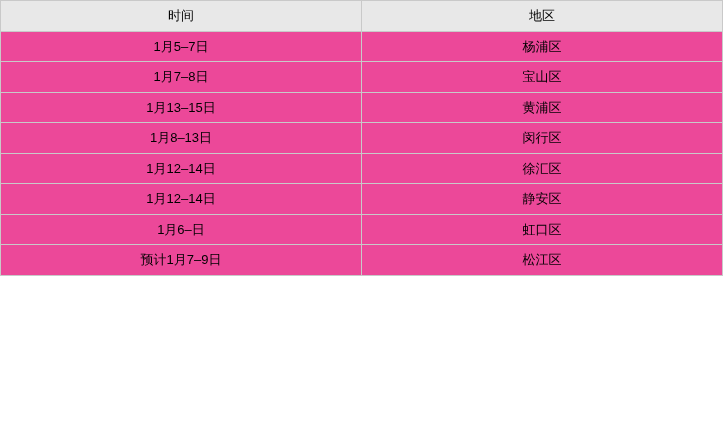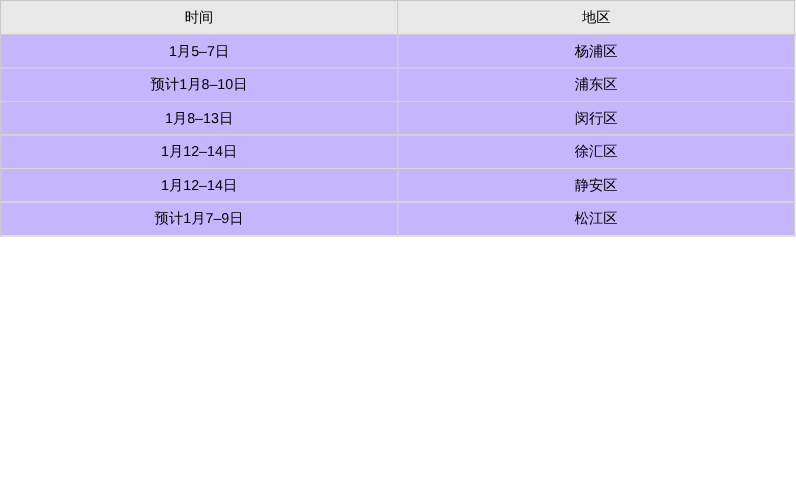--- a/index.html
+++ b/index.html
@@ -38,21 +38,21 @@
     font-weight: normal;
     color: #000000;
     overflow: hidden;
     white-space: nowrap;
   }
   table.data-table thead th {
     background: #e8e8e8;
     font-weight: normal;
   }
   table.data-table tbody td {
-    background: #c4b5fd;
+    background: #ec4899;
   }
 </style>
 </head>
 <body>
 
 <div class="table-wrap">
   <table class="data-table">
     <colgroup>
       <col class="col-time">
       <col class="col-area">
@@ -62,34 +62,42 @@
         <th>时间</th>
         <th>地区</th>
       </tr>
     </thead>
     <tbody>
       <tr>
         <td>1月5–7日</td>
         <td>杨浦区</td>
       </tr>
       <tr>
-        <td>预计1月8–10日</td>
-        <td>浦东区</td>
+        <td>1月7–8日</td>
+        <td>宝山区</td>
+      </tr>
+      <tr>
+        <td>1月13–15日</td>
+        <td>黄浦区</td>
       </tr>
       <tr>
         <td>1月8–13日</td>
         <td>闵行区</td>
       </tr>
       <tr>
         <td>1月12–14日</td>
         <td>徐汇区</td>
       </tr>
       <tr>
         <td>1月12–14日</td>
         <td>静安区</td>
       </tr>
       <tr>
+        <td>1月6–日</td>
+        <td>虹口区</td>
+      </tr>
+      <tr>
         <td>预计1月7–9日</td>
         <td>松江区</td>
       </tr>
     </tbody>
   </table>
 </div>
 
 </body></html>

